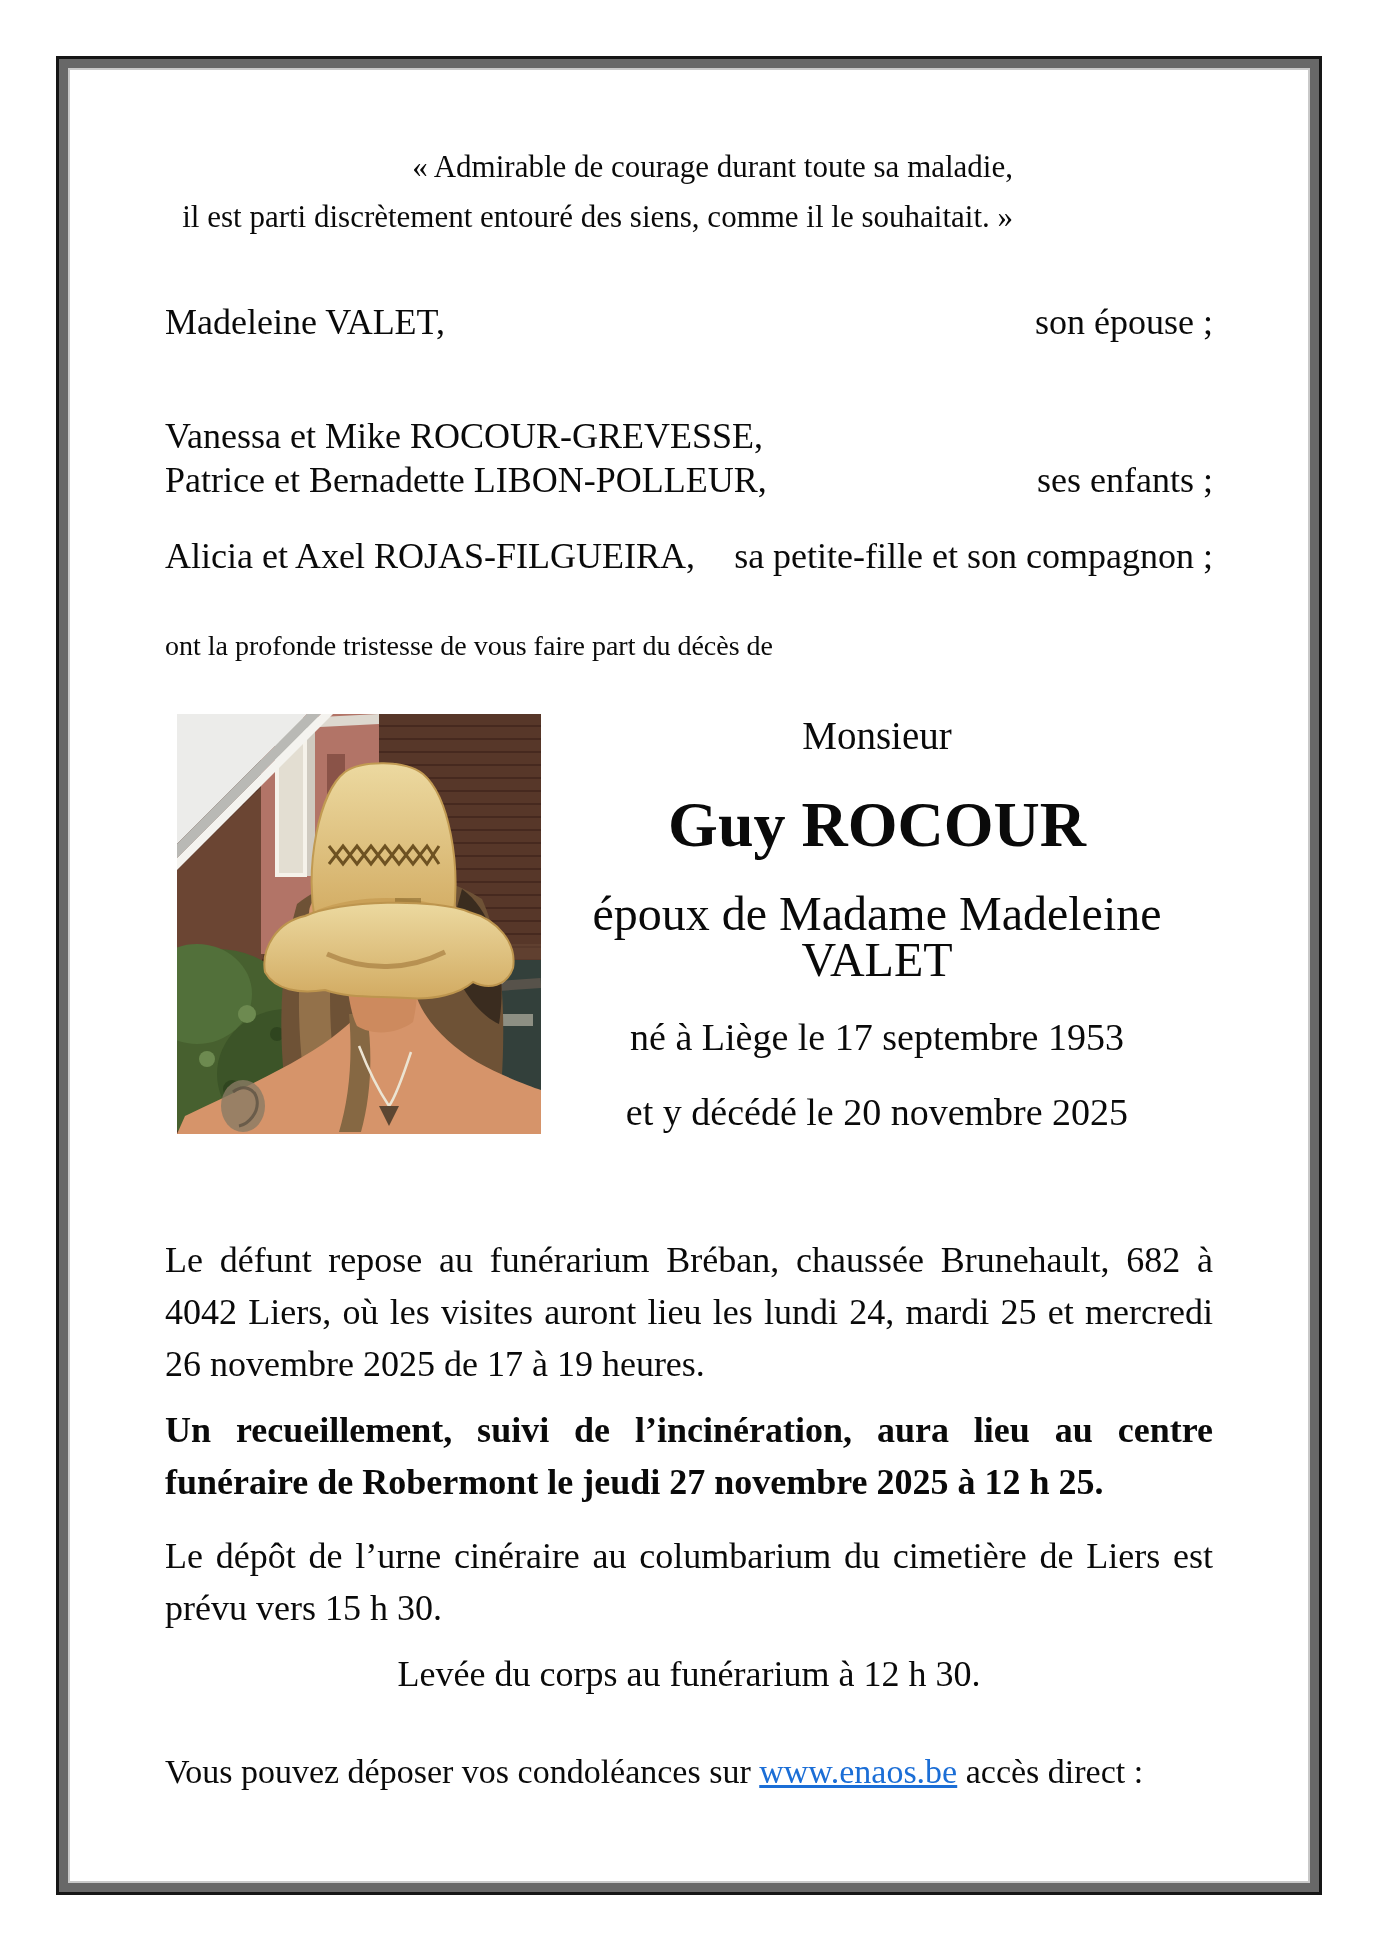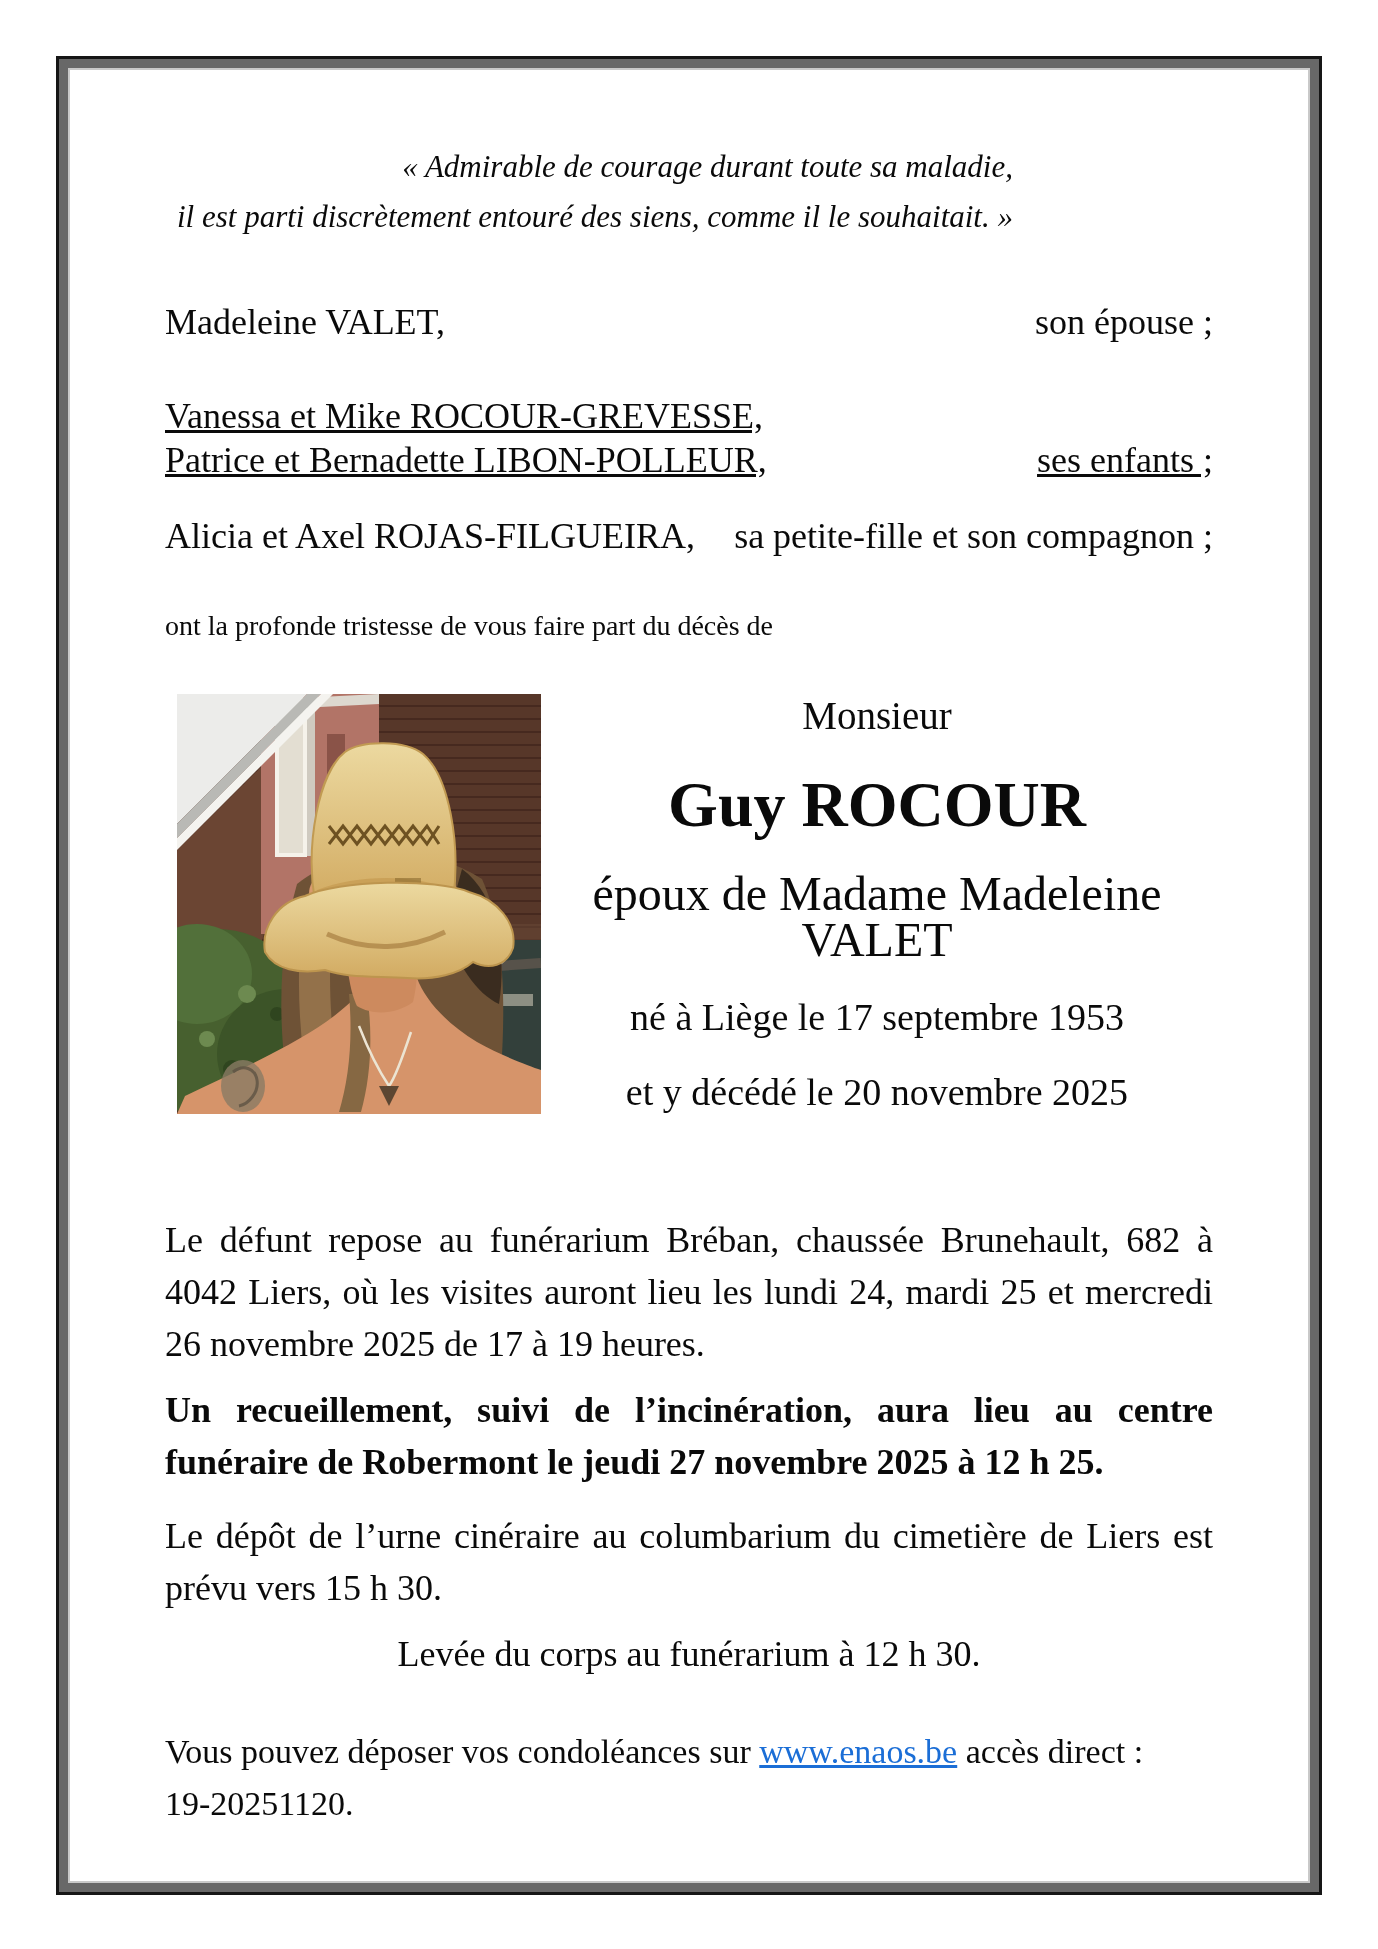--- a/index.html
+++ b/index.html
@@ -11,29 +11,28 @@
     color:#0a0a0a;
     overflow:hidden;
   }
   .frame{position:absolute;left:56px;top:56px;right:56px;bottom:54px;border:3px solid #161616;}
   .frame-mid{position:absolute;inset:0;border:9px solid #686868;}
   .frame-inner{
     position:absolute;inset:0;border:2px solid #c9c9c9;
     padding:72px 95px 0 95px;box-sizing:border-box;overflow:hidden;
   }
   .quote{
-    font-style:italic;
     font-size:31px;line-height:50px;
     text-align:right;padding-right:200px;
     white-space:nowrap;
   }
   .fam-row{display:flex;justify-content:space-between;align-items:baseline;
     font-size:36px;line-height:44px;}
   .spouse-row{margin-top:58px;gap:8px;}
-  .children-group{margin-top:50px;text-decoration:underline;}
+  .children-group{margin-top:70px;}
   .grandchild-row{margin-top:32px;}
   .announcement{margin-top:46px;font-size:28px;line-height:44px;}
   .mid{margin-top:46px;display:flex;align-items:flex-start;}
   .photo-wrap{width:364px;height:420px;margin-left:12px;flex:0 0 auto;}
   .photo-wrap svg{display:block;width:364px;height:420px;}
   .deceased-col{
     flex:1 1 auto;height:420px;
     display:flex;flex-direction:column;justify-content:space-between;
     align-items:center;text-align:center;font-family:Liberation Serif, serif;
   }
@@ -202,19 +201,18 @@
         <div class="para para-repose">Le défunt repose au funérarium Bréban, chaussée Brunehault, 682 à 4042 Liers, où les visites auront lieu les lundi 24, mardi 25 et mercredi 26 novembre 2025 de 17 à 19 heures.</div>
 
         <div class="para para-ceremony">Un recueillement, suivi de l’incinération, aura lieu au centre funéraire de Robermont le jeudi 27 novembre 2025 à 12 h 25.</div>
 
         <div class="para para-urn">Le dépôt de l’urne cinéraire au columbarium du cimetière de Liers est prévu vers 15 h 30.</div>
 
         <div class="levee">Levée du corps au funérarium à 12 h 30.</div>
 
         <div class="condolences">
           <div><span>Vous pouvez déposer vos condoléances sur </span><span class="enaos-link">www.enaos.be</span><span> accès direct :</span></div>
-          <div>19-20251120.</div>
         </div>
 
       </div>
     </div>
   </div>
 </div>
 
 </body></html>

